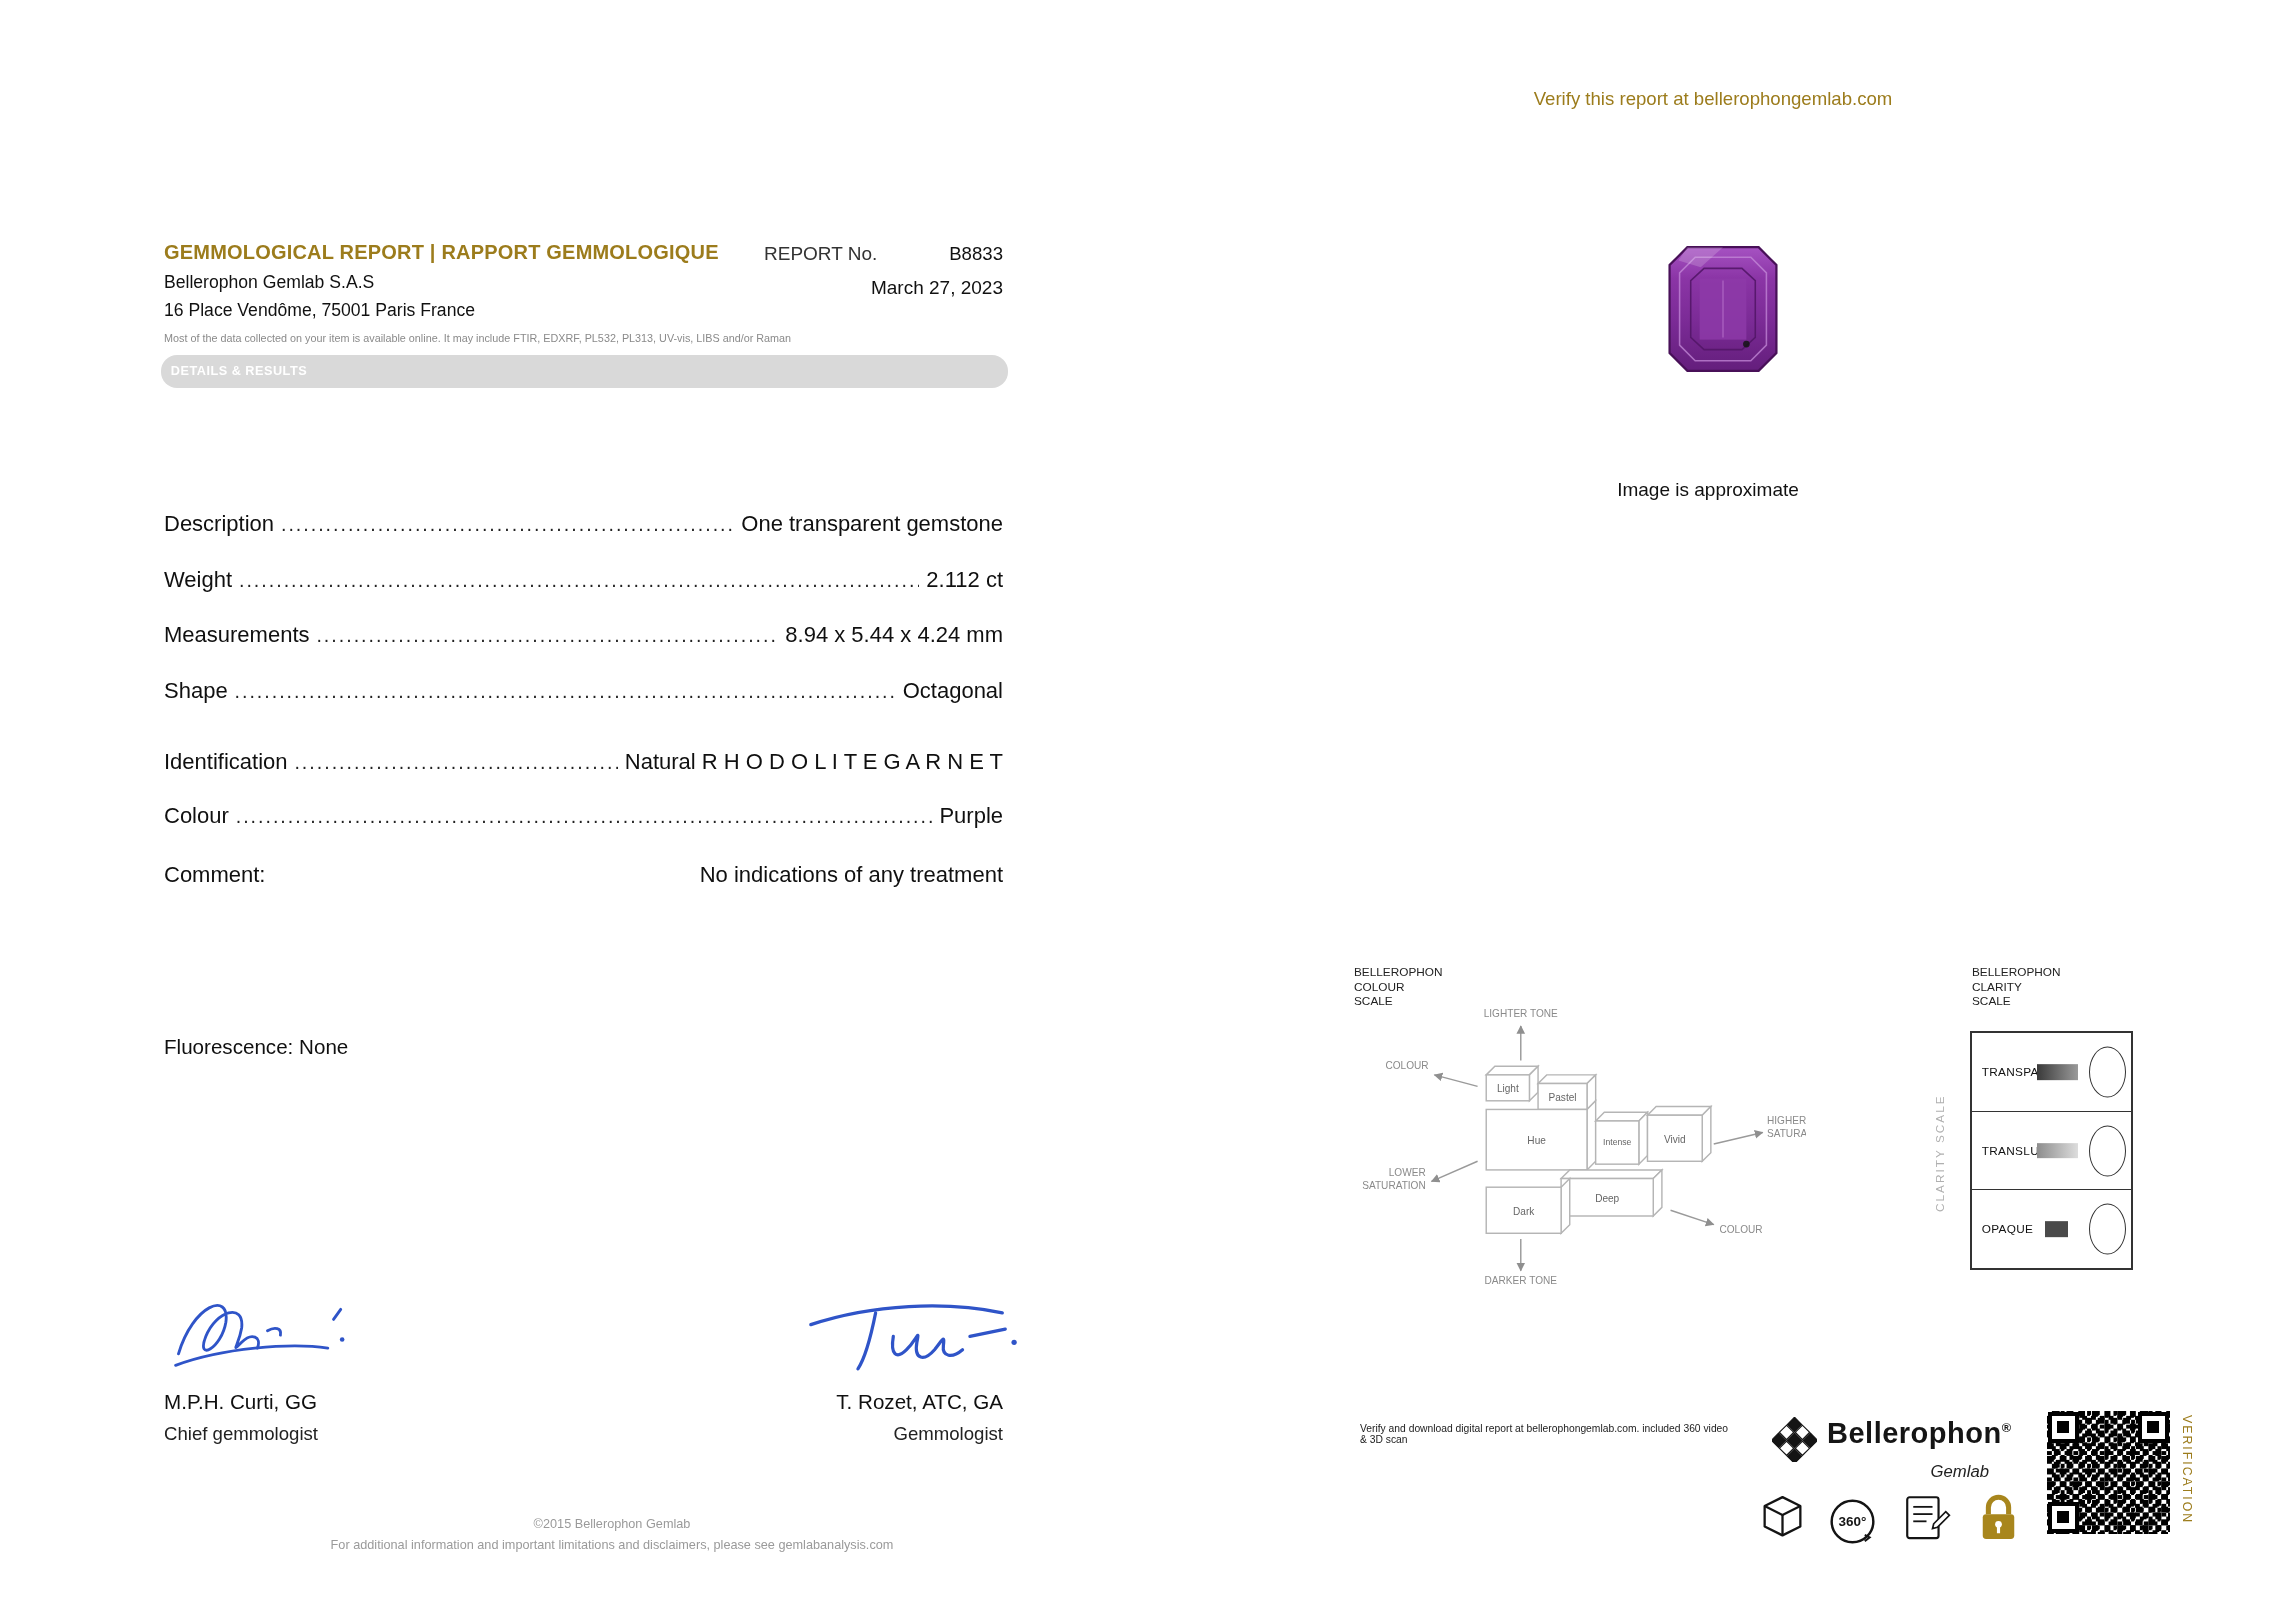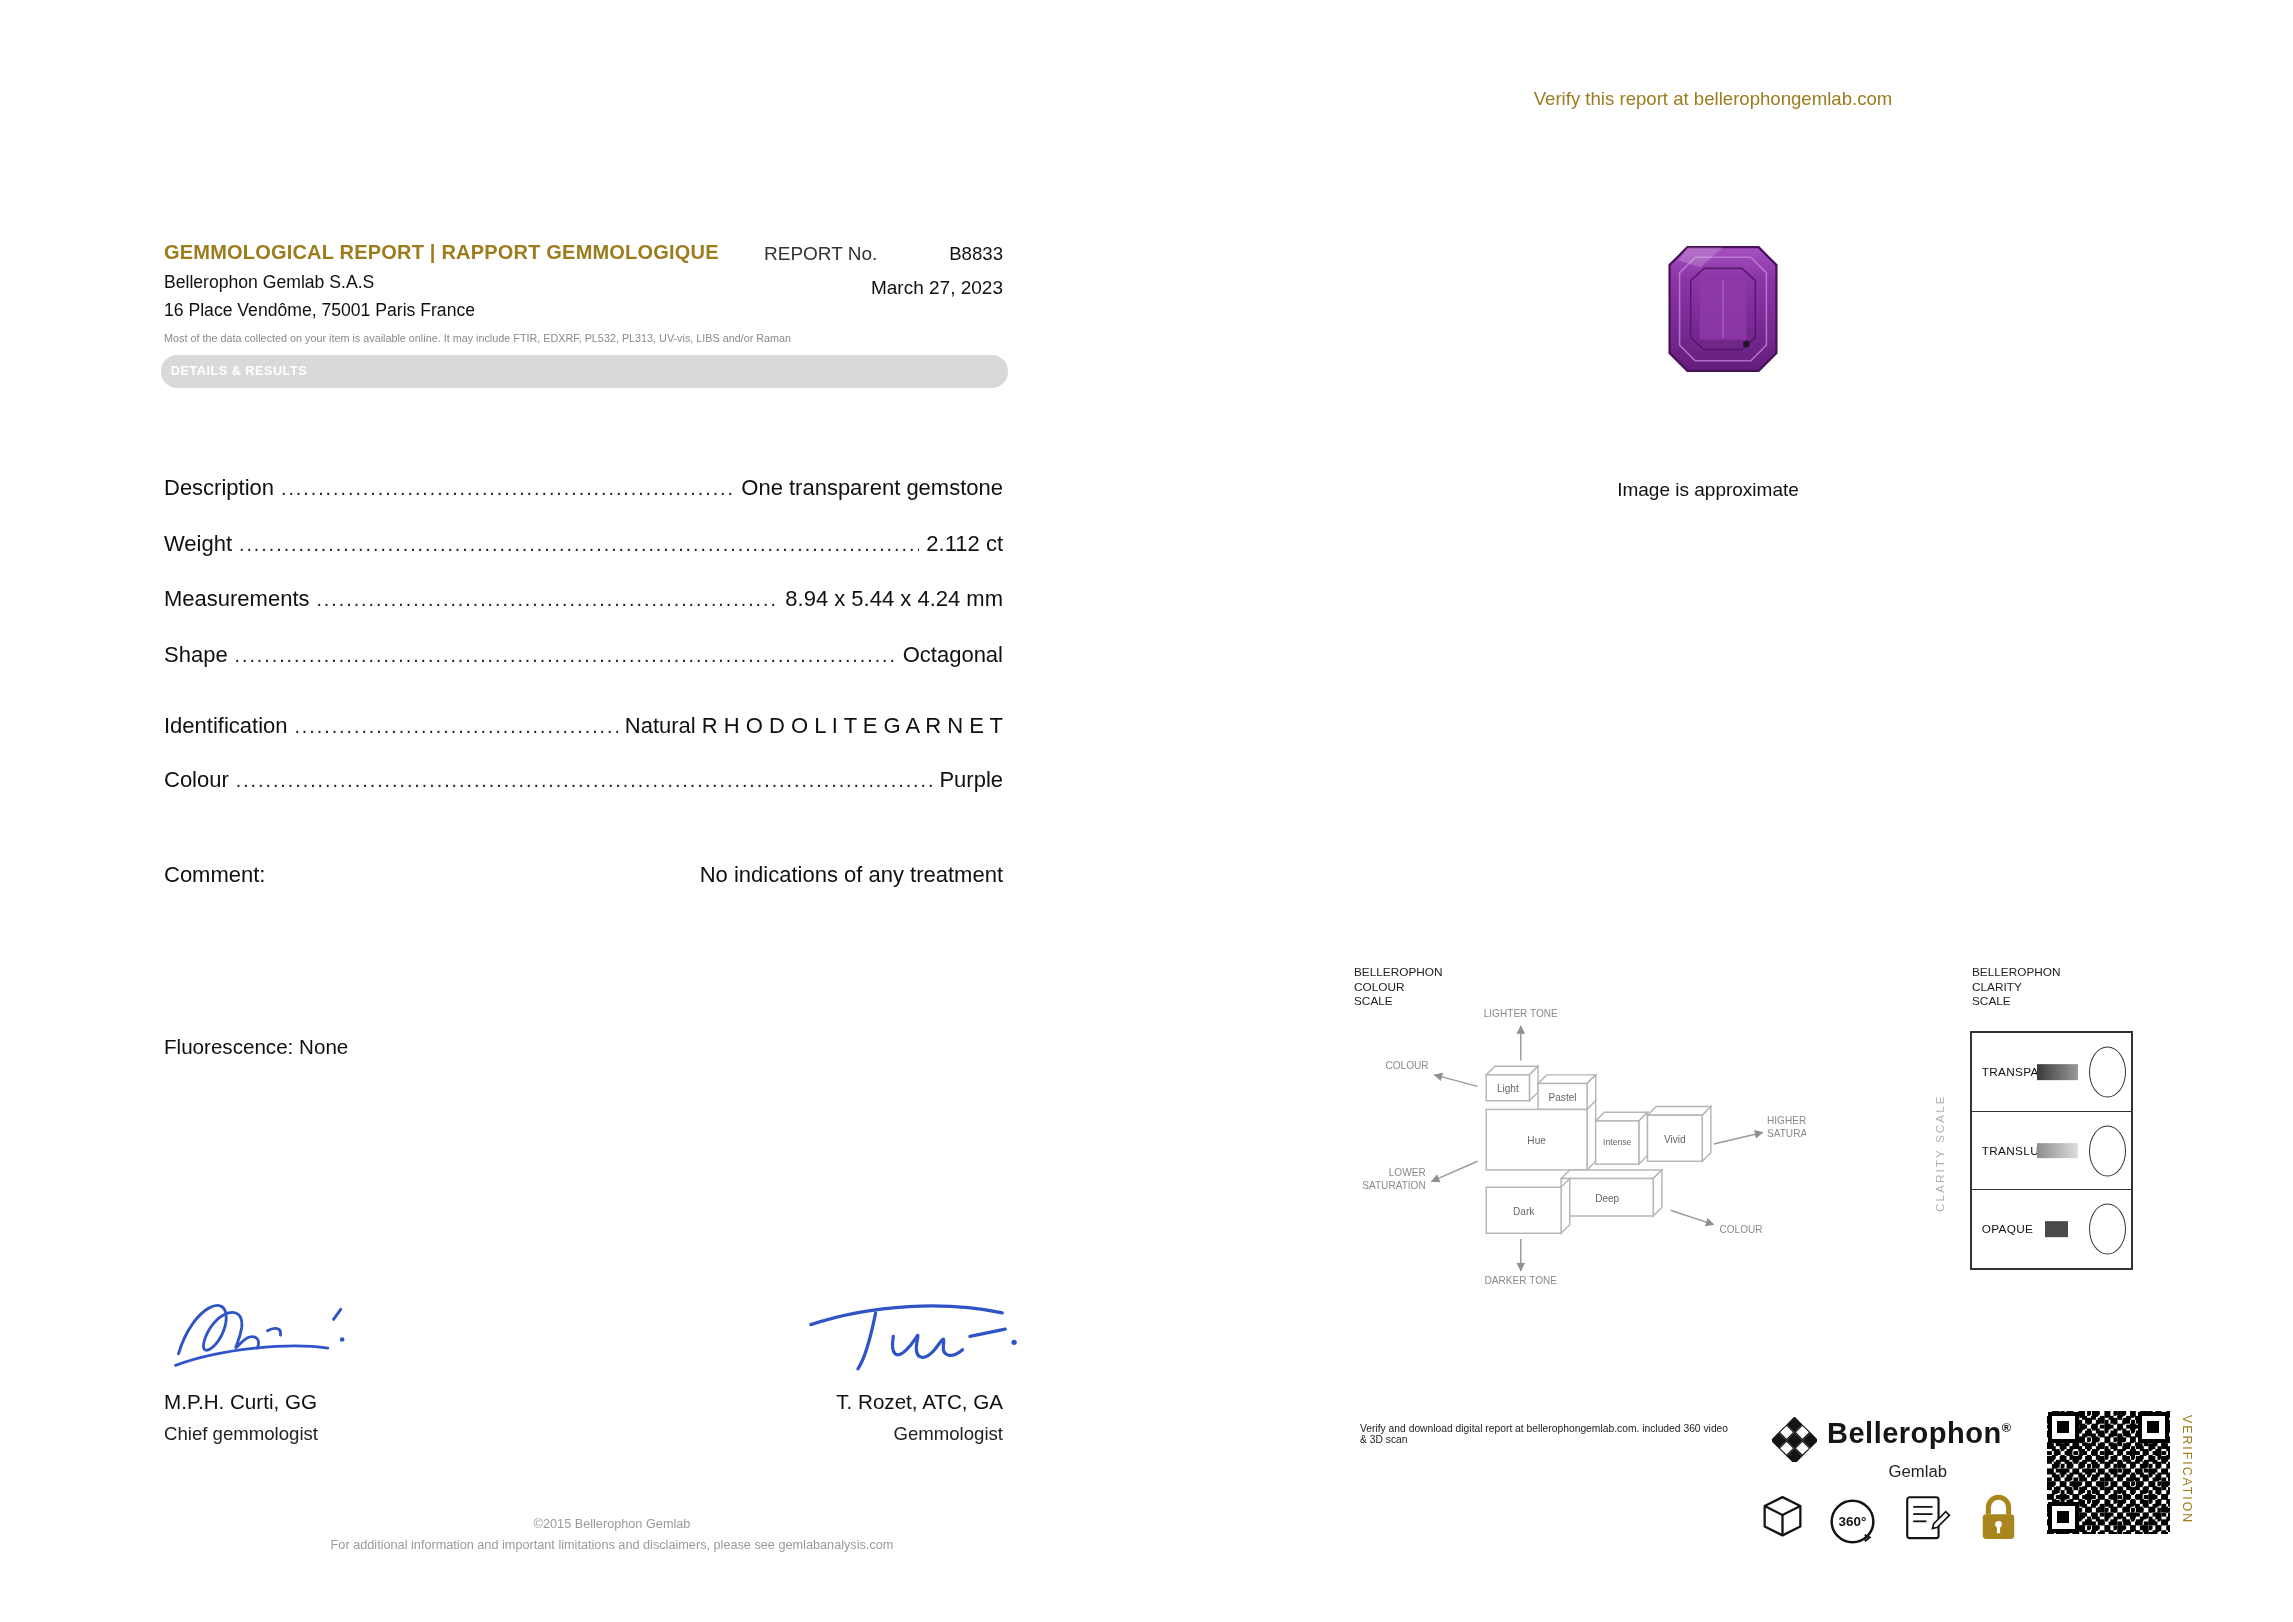--- a/index.html
+++ b/index.html
@@ -16,21 +16,21 @@
   .data-note { font-size:10.8px; color:#8a8a8a; }
   .report-row { display:flex; justify-content:space-between; align-items:baseline; }
   .report-label { font-size:19px; color:#333; }
   .report-no { font-size:18.6px; color:#111; }
   .report-date { font-size:19px; color:#111; text-align:right; }
   .section-bar { background:#d9d9d9; color:#ffffff; font-weight:bold; font-size:12.7px;
                  letter-spacing:0.5px; line-height:33px; padding-left:9.8px;border-radius:16px; }
 
   
   .field-row { display:flex; align-items:baseline; font-size:22px; color:#101010; }
-  .field-label { white-space:nowrap; }
+  .field-label { white-space:nowrap;margin-top:36px; }
   .field-value { white-space:nowrap; }
   .leader { flex:1 1 auto; overflow:hidden; white-space:nowrap; margin:0 6.9px;
             font-size:19.6px; letter-spacing:2px; color:#222; }
   .leader::after { content:"........................................................................................................................................................................"; }
   .comment-row { display:flex; justify-content:space-between; align-items:baseline; font-size:22px; color:#101010;gap:48px; }
   .fluor { font-size:20.6px; color:#101010; }
 
   .sig-name { font-size:20.6px; color:#101010; }
   .sig-title { font-size:18.6px; color:#222; }
   .footer-note { font-size:12.7px; color:#9a9a9a; text-align:center; }
@@ -269,21 +269,21 @@
         <rect x="-4" y="-4" width="9" height="9" fill="#141414"></rect>
         <rect x="6" y="-4" width="9" height="9" fill="none"></rect>
       <rect x="-14" y="6" width="9" height="9" fill="#141414"></rect>
         <rect x="-4" y="6" width="9" height="9" fill="none"></rect>
         <rect x="6" y="6" width="9" height="9" fill="#141414"></rect>
     </g>
   </svg>
   <div class="abs" style="left:1827px; top:1417px;">
     <span class="brand-text"><span>Bellerophon</span><span class="brand-reg">®</span></span>
   </div>
-  <div class="abs brand-sub" style="left:1790px; top:1462px; width:157px;">Gemlab</div>
+  <div class="abs brand-sub" style="left:1832px; top:1462px; width:157px;font-style:italic;">Gemlab</div>
 
   <svg class="abs" style="left:1757px; top:1492px;" width="51" height="51" viewBox="0 0 40 40">
     <g fill="none" stroke="#141414" stroke-width="1.8" stroke-linejoin="round">
       <polygon points="20,4 34,11 34,27 20,34 6,27 6,11"></polygon>
       <polyline points="6,11 20,18 34,11"></polyline>
       <line x1="20" y1="18" x2="20" y2="34"></line>
     </g>
   </svg>
   <svg class="abs" style="left:1828px; top:1497px;" width="49" height="49" viewBox="0 0 40 40">
     <circle cx="20" cy="20" r="17" fill="none" stroke="#141414" stroke-width="2"></circle>

